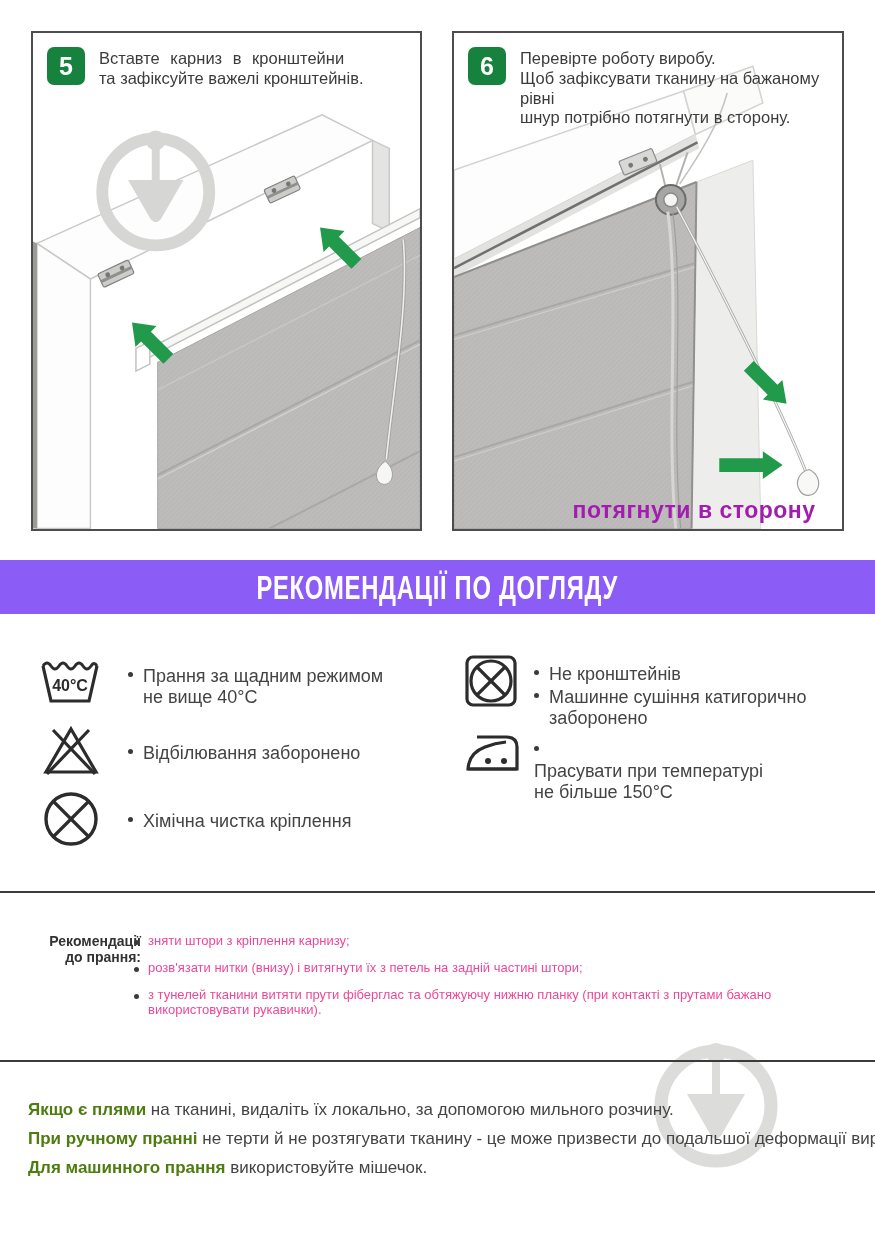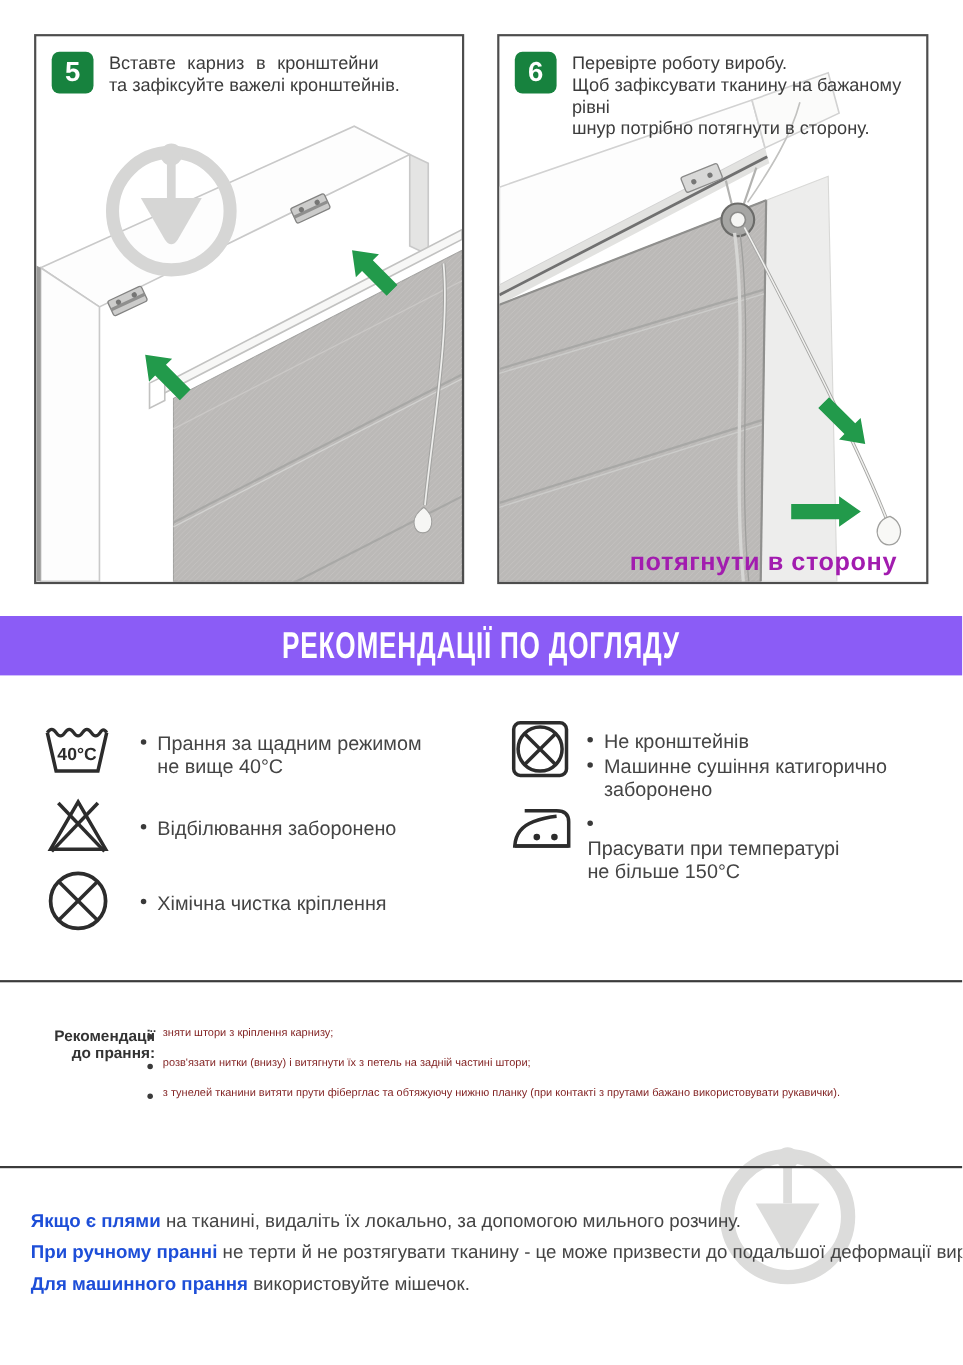--- a/index.html
+++ b/index.html
@@ -26,24 +26,24 @@
   .care-icon{position:absolute;}
   .care-item{position:absolute;display:flex;gap:10px;font-size:18px;line-height:1.16;color:#444;}
   .dot{width:5px;height:5px;border-radius:50%;background:#3a3a3a;margin-top:6px;flex:0 0 5px;}
   
   .divider{position:absolute;left:0;width:875px;height:2px;background:#3b3b3b;z-index:3;}
   .d1{top:891px;}
   .d2{top:1060px;}
   
   .washing-label{position:absolute;left:31px;top:933px;width:110px;text-align:right;
                  font-size:14px;font-weight:bold;line-height:1.15;color:#333;z-index:2;}
-  .washing-item{position:absolute;left:134px;display:flex;gap:9px;font-size:10px;line-height:1.15;color:#7f1d1d;z-index:2;}
+  .washing-item{position:absolute;left:134px;display:flex;gap:9px;font-size:13px;line-height:1.15;color:#ec4899;z-index:2;}
   
   .note{position:absolute;left:28px;font-size:17px;color:#444;white-space:nowrap;z-index:4;}
-  .note b{color:#1d4ed8;}
+  .note b{color:#4d7c0f;}
   
   .wm-bottom{position:absolute;left:638px;top:1026px;z-index:1;}
 </style>
 </head>
 <body>
 
 <div class="page">
 
   <section class="panel" id="panel5">
     <svg class="illus" viewBox="0 0 391 500">

